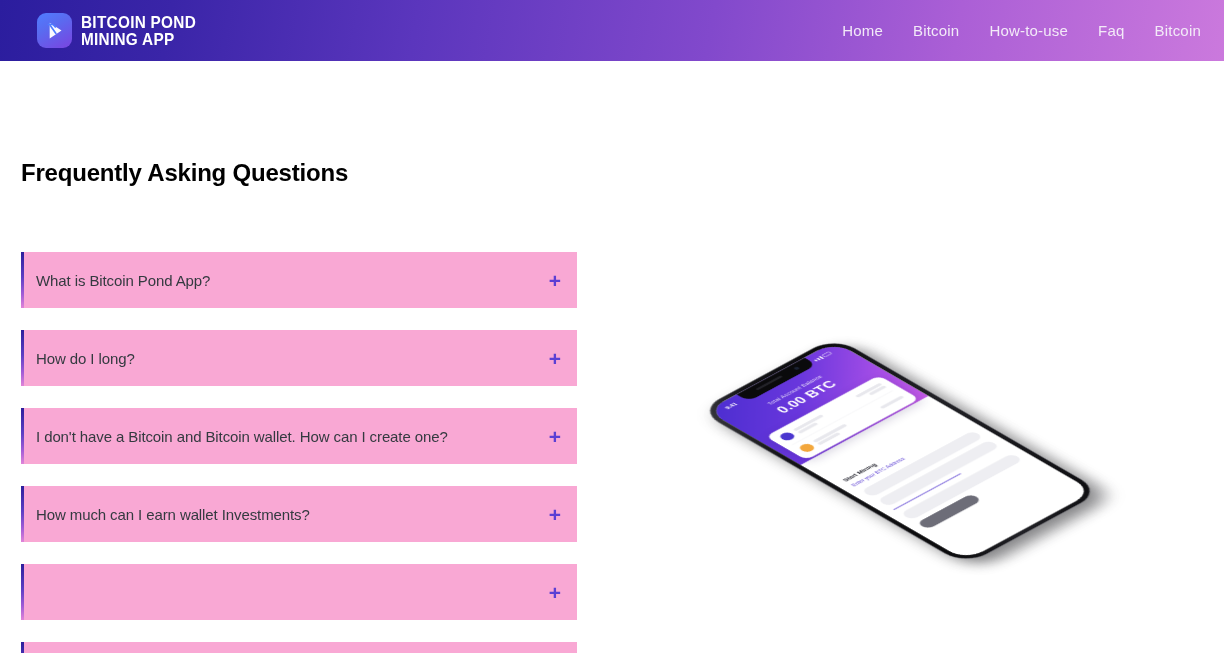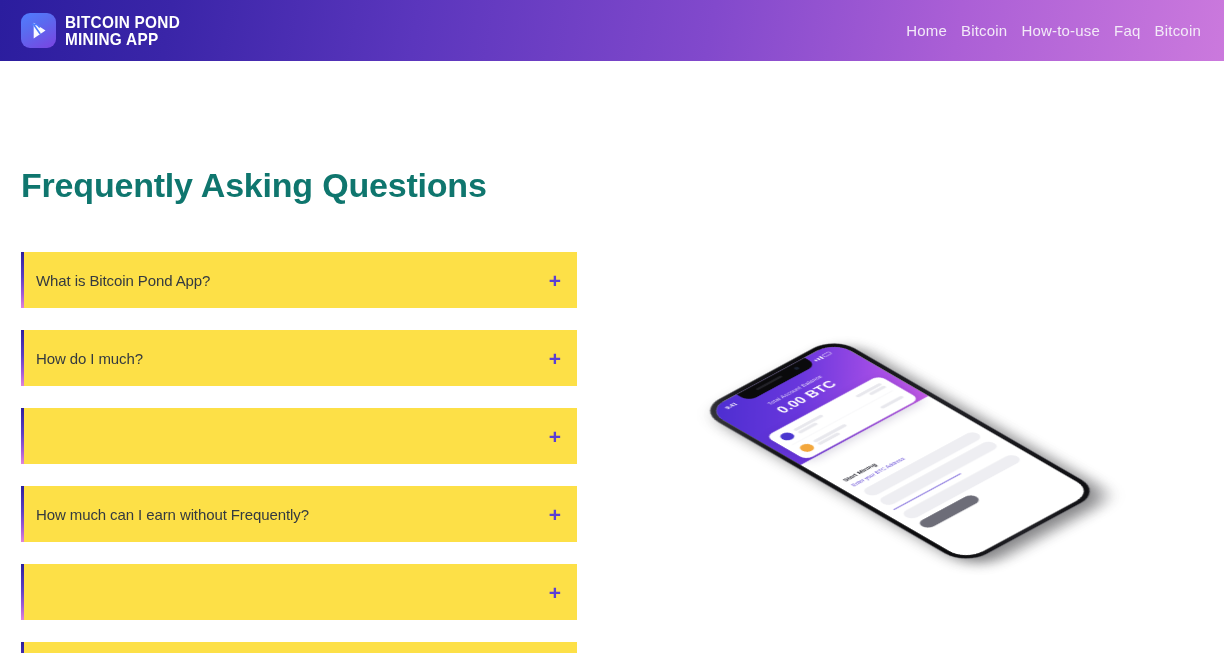--- a/index.html
+++ b/index.html
@@ -12,67 +12,67 @@
   }
 
   
   .site-header{
     position:relative;
     width:1224px; height:61px;
     background:linear-gradient(100deg,#2b1d9e 0%, #3a25a8 14%, #5b36bd 34%, #8249cc 58%, #ab5fd6 78%, #cb79dd 100%);
     display:flex; align-items:center;
     overflow:hidden;
   }
-  .brand{ display:flex; align-items:center; gap:9px; padding-left:21px; }
+  .brand{ display:flex; align-items:center; gap:9px; padding-left:21px;margin-left:16px; }
   .brand-mark{
     width:35px; height:35px; border-radius:9px;
     background:linear-gradient(150deg,#4f7dff 0%, #5a6bf0 38%, #7a43e0 100%);
     display:flex; align-items:center; justify-content:center;
     flex:none;
   }
   .brand-mark svg{ display:block; }
   .brand-text{
     color:#fff; line-height:1.03;
     font-weight:bold; font-size:16.5px;
     letter-spacing:0.3px;
     text-transform:uppercase;
     font-family:"Liberation Sans Narrow","Liberation Sans",sans-serif;
     transform:scaleX(0.93); transform-origin:left center;
     white-space:nowrap;
   }
   .brand-text span{ display:block; }
 
   .main-nav{
     margin-left:auto; padding-right:23px;
-    display:flex; align-items:center; gap:14px;
+    display:flex; align-items:center; gap:30px;
   }
   .nav-link{
     color:#f3eaf8; font-size:15px; letter-spacing:0.2px;
     text-decoration:none; white-space:nowrap; cursor:pointer;
   }
 
   
   .page{ position:relative; width:1224px; height:592px; background:#fff; }
 
   .page-title{
-    position:absolute; left:21px; top:105px;
-    font-size:34px; font-weight:bold;
-    color:#0f766e; letter-spacing:-0.2px;
+    position:absolute; left:21px; top:98px;
+    font-size:24px; font-weight:bold;
+    color:#000000; letter-spacing:-0.2px;
     white-space:nowrap;
   }
 
   
   .faq-list{
     position:absolute; left:21px; top:191px;
     width:556px;
   }
   .faq-item{
     position:relative;
     height:56px;
-    background:#fde047;
+    background:#f9a8d4;
     margin-bottom:22px;
     display:flex; align-items:center;
     padding:0 16px 0 15px;
     cursor:pointer;
     text-align:right;
   }
   .faq-item::before{
     content:"";
     position:absolute; left:0; top:0; bottom:0;
     width:3px;
@@ -248,30 +248,31 @@
   <h1 class="page-title">Frequently Asking Questions</h1>
 
   <section class="faq-list">
 
     <div class="faq-item">
       <span class="faq-q">What is Bitcoin Pond App?</span>
       <span class="faq-toggle">+</span>
     </div>
 
     <div class="faq-item">
-      <span class="faq-q">How do I much?</span>
-      <span class="faq-toggle">+</span>
-    </div>
-
-    <div class="faq-item">
-      <span class="faq-toggle">+</span>
-    </div>
-
-    <div class="faq-item">
-      <span class="faq-q">How much can I earn without Frequently?</span>
+      <span class="faq-q">How do I long?</span>
+      <span class="faq-toggle">+</span>
+    </div>
+
+    <div class="faq-item">
+      <span class="faq-q">I don't have a Bitcoin and Bitcoin wallet. How can I create one?</span>
+      <span class="faq-toggle">+</span>
+    </div>
+
+    <div class="faq-item">
+      <span class="faq-q">How much can I earn wallet Investments?</span>
       <span class="faq-toggle">+</span>
     </div>
 
     <div class="faq-item">
       <span class="faq-toggle">+</span>
     </div>
 
     <div class="faq-item">
       
       

